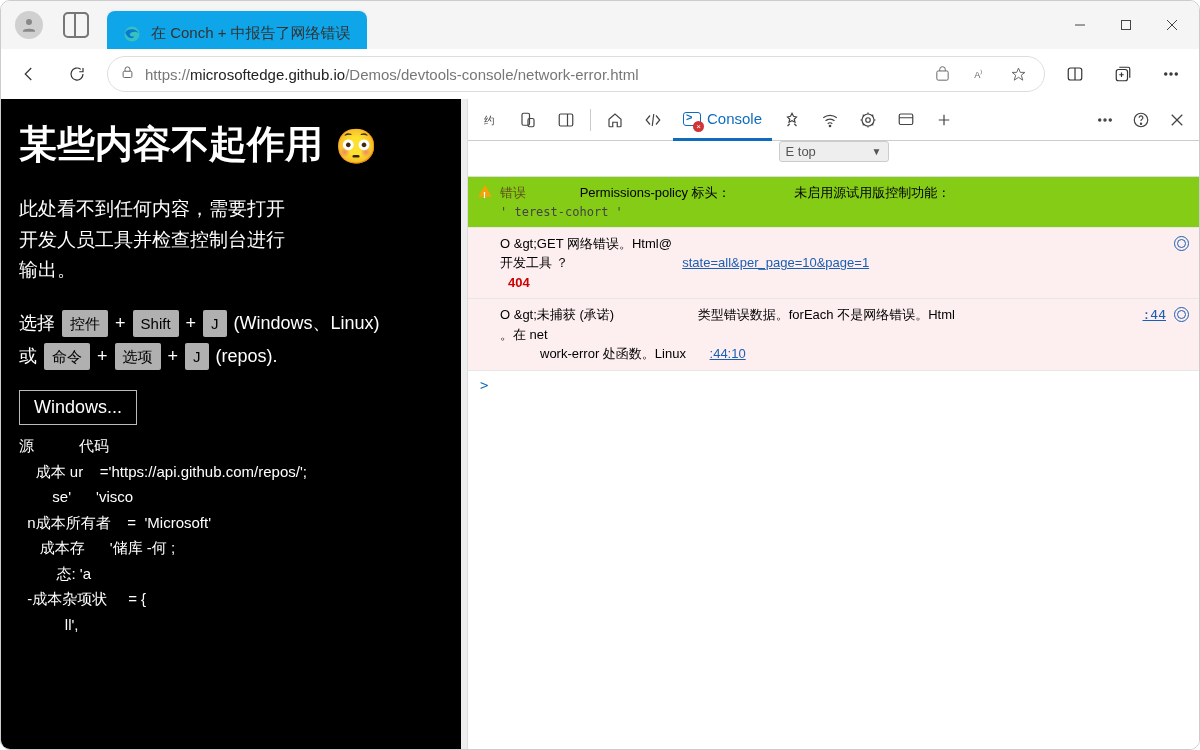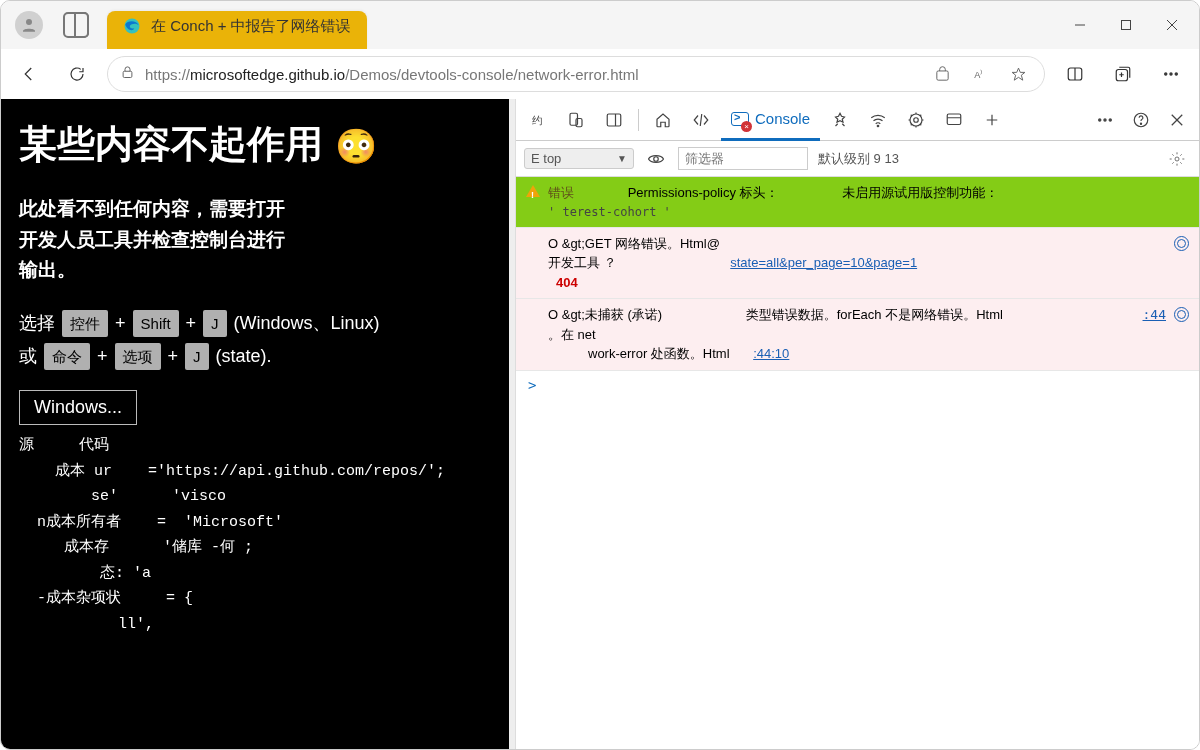--- a/index.html
+++ b/index.html
@@ -3,62 +3,62 @@
 <meta charset="utf-8">
 <style>
   * { box-sizing: border-box; margin: 0; padding: 0; }
   body { font-family: "Segoe UI", Arial, sans-serif; font-size: 13px; background: #fff; width: 1200px; height: 750px; overflow: hidden; border:1px solid #ccc; border-radius:10px;}
   
   .titlebar { height: 48px; display: flex; align-items: center; padding: 0 4px; background: #f5f5f5; }
   .avatar { width: 28px; height: 28px; border-radius: 50%; background: #d0d0d0; margin: 0 10px; display:flex; align-items:center; justify-content:center;}
   .avatar svg{width:18px;height:18px;fill:#888;}
   .sq-icon { width: 26px; height: 26px; border:2px solid #777; border-radius:5px; margin:0 10px; position:relative;}
   .sq-icon::after{content:"";position:absolute;right:-2px;top:-2px;bottom:-2px;width:11px;border:2px solid #777;border-radius:0 5px 5px 0;background:#f5f5f5;}
-  .tab { display: flex; align-items: flex-start; background: #eab308; border-radius: 8px 8px 0 0; padding: 6px 16px; margin-left: 8px; box-shadow: 0 -1px 3px rgba(0,0,0,.05); height: 38px;margin-top:10px;}
+  .tab { display: flex; align-items: flex-end; background: #0ea5e9; border-radius: 8px 8px 0 0; padding: 6px 16px; margin-left: 8px; box-shadow: 0 -1px 3px rgba(0,0,0,.05); height: 38px;margin-top:10px;}
   .tab .edge-logo { width: 18px; height: 18px; margin-right: 10px; }
   .tab-title { font-size: 15px; color: #333; }
   .win-controls { margin-left: auto; display: flex; }
   .win-btn { width: 46px; height: 40px; display: flex; align-items: center; justify-content: center; color: #555; font-size: 14px;}
   .win-btn svg{width:12px;height:12px;stroke:#444;stroke-width:1;fill:none;}
   
   .toolbar { height: 50px; display: flex; align-items: center; padding: 0 10px; gap: 12px; background: #fff; }
   .tbtn { width: 36px; height: 36px; display:flex; align-items:center; justify-content:center; border-radius:4px; color:#444;}
   .tbtn svg{width:18px;height:18px;stroke:#333;fill:none;stroke-width:1.6;}
   .addr { flex:1; height:36px; border:1px solid #ddd; border-radius:18px; display:flex; align-items:center; padding:8px 12px; gap:10px; color:#777; font-size:15px;}
   .addr .url { flex:1; white-space:nowrap; overflow:hidden; color:#777; }
   .addr .url b { color:#222; font-weight:400;}
   .addr .lock svg{width:15px;height:15px;stroke:#666;fill:none;stroke-width:1.6;}
   .addr .chip{width:28px;height:28px;display:flex;align-items:center;justify-content:center;}
   .addr .chip svg{width:17px;height:17px;stroke:#666;fill:none;stroke-width:1.4;}
   
   .content { display:flex; height: calc(750px - 48px - 50px - 2px); }
-  .page { width: 508px; background:#000; color:#fff; padding: 20px 18px; overflow:hidden; position:relative;}
+  .page { width: 460px; background:#000; color:#fff; padding: 20px 18px; overflow:hidden; position:relative;}
   .splitter{width:6px;background:#eee;cursor:col-resize;}
   .page h1 { font-size: 38px; font-weight:700; line-height:1.35; margin-bottom:24px;}
   .emoji{font-size:34px;vertical-align:middle;margin-left:12px;}
-  .page p{font-size:19px;line-height:1.6;margin:8px 0 22px;max-width:280px;font-weight:bold;}
+  .page p{font-size:19px;line-height:1.6;margin:8px 0 22px;max-width:280px;}
   .kbd-line{font-size:18px;line-height:1.8;}
   .kbd{display:inline-block;background:#b0b0b0;color:#000;padding:0 8px;border-radius:2px;font-size:15px;margin:0 2px;}
   table.loading{border-collapse:collapse;margin:18px 0 6px;}
   table.loading th,table.loading td{border:1px solid #bbb;padding:6px 14px;font-size:17px;text-align:left;font-weight:400;}
   table.loading td{font-size:18px;}
-  .code{font-family:Liberation Mono, monospace;font-size:15px;color:#fff;margin-top:8px;line-height:1.7;}
+  .code{font-family:Liberation Sans, sans-serif;font-size:15px;color:#fff;margin-top:8px;line-height:1.7;}
   .code .hdr span{display:inline-block;}
   .code .row{white-space:pre;}
   
   .devtools{flex:1;display:flex;flex-direction:column;background:#fff;border-left:1px solid #ddd;}
   .dt-tabs{height:42px;display:flex;align-items:center;border-bottom:1px solid #ccc;padding:0 4px;gap:2px;}
   .dt-ic{width:36px;height:36px;display:flex;align-items:center;justify-content:center;color:#555;border-radius:4px;position:relative;}
   .dt-ic svg{width:18px;height:18px;stroke:#444;fill:none;stroke-width:1.6;}
   .console-tab{display:flex;align-items:center;gap:6px;padding:0 10px;height:42px;border-bottom:3px solid #0f6cbd;color:#0f6cbd;font-size:15px;margin-bottom:-1px;position:relative;}
   .console-tab .cic{width:18px;height:14px;border:1.8px solid #0f6cbd;border-radius:3px;position:relative;}
   .console-tab .cic::before{content:">";position:absolute;left:2px;top:-2px;font-size:11px;color:#0f6cbd;font-weight:bold;}
   .console-tab .badge{position:absolute;left:20px;bottom:6px;width:11px;height:11px;border-radius:50%;background:#d13438;color:#fff;font-size:8px;display:flex;align-items:center;justify-content:center;}
   .dt-right{margin-left:auto;display:flex;align-items:center;}
-  .dt-filter{height:36px;border-bottom:1px solid #ddd;display:flex;align-items:center;padding:0 8px;gap:10px;font-size:13px;color:#555;}
+  .dt-filter{height:36px;border-bottom:1px solid #ddd;display:flex;align-items:center;padding:0 8px;gap:10px;font-size:13px;color:#555;flex-direction:column;}
   .dropd{display:flex;align-items:center;gap:4px;background:#eee;border:1px solid #ccc;padding:2px 6px;border-radius:3px;min-width:110px;}
   .dropd .arrow{margin-left:auto;font-size:10px;}
   .filter-input{border:1px solid #ccc;padding:3px 6px;font-size:13px;width:130px;}
   .gear{width:28px;height:28px;display:flex;align-items:center;justify-content:center;margin-left:auto;}
   .gear svg{width:16px;height:16px;stroke:#666;fill:none;stroke-width:1.4;}
   .msgs{flex:1;overflow:auto;font-size:13px;}
   .msg{border-bottom:1px solid #e7e7e7;padding:6px 10px 6px 10px;position:relative;line-height:1.5;}
   .msg.warn{background:#84cc16;}
   .msg.err{background:#fdeef0;}
   .msg .mic{position:absolute;left:10px;top:8px;width:14px;height:14px;}
@@ -178,21 +178,21 @@
       <span class="kbd">控件</span> +
       <span class="kbd">Shift</span> +
       <span class="kbd">J</span>
       <span>(Windows、Linux)</span>
     </div>
     <div class="kbd-line">
       <span>或</span>
       <span class="kbd">命令</span> +
       <span class="kbd">选项</span> +
       <span class="kbd">J</span>
-      <span>(state).</span>
+      <span>(repos).</span>
     </div>
     <table class="loading">
       <tbody>
       <tr>
             <td colspan="3">Windows...</td>
           </tr>
     </tbody>
       </table>
     <div class="code">
       <div class="hdr"><span style="width:60px;">源</span><span>代码</span></div>
@@ -341,21 +341,21 @@
         </div>
       </div>
 
       <div class="msg err">
         <span class="expand-ic"></span>
         <a class="farlink">:44</a>
         <div class="mbody">
           <span>O &amp;gt;未捕获 (承诺)</span>
           <span style="margin-left:80px">类型错误数据。forEach 不是网络错误。Html</span><br>
           <span>。在 net</span><br>
-          <span style="margin-left:40px">work-error 处函数。Html</span>
+          <span style="margin-left:40px">work-error 处函数。Linux</span>
           <a href="#" style="margin-left:20px">:44:10</a>
         </div>
       </div>
 
       <div class="prompt">&gt;</div>
     </div>
   </div>
 </div>
 
 </body></html>

